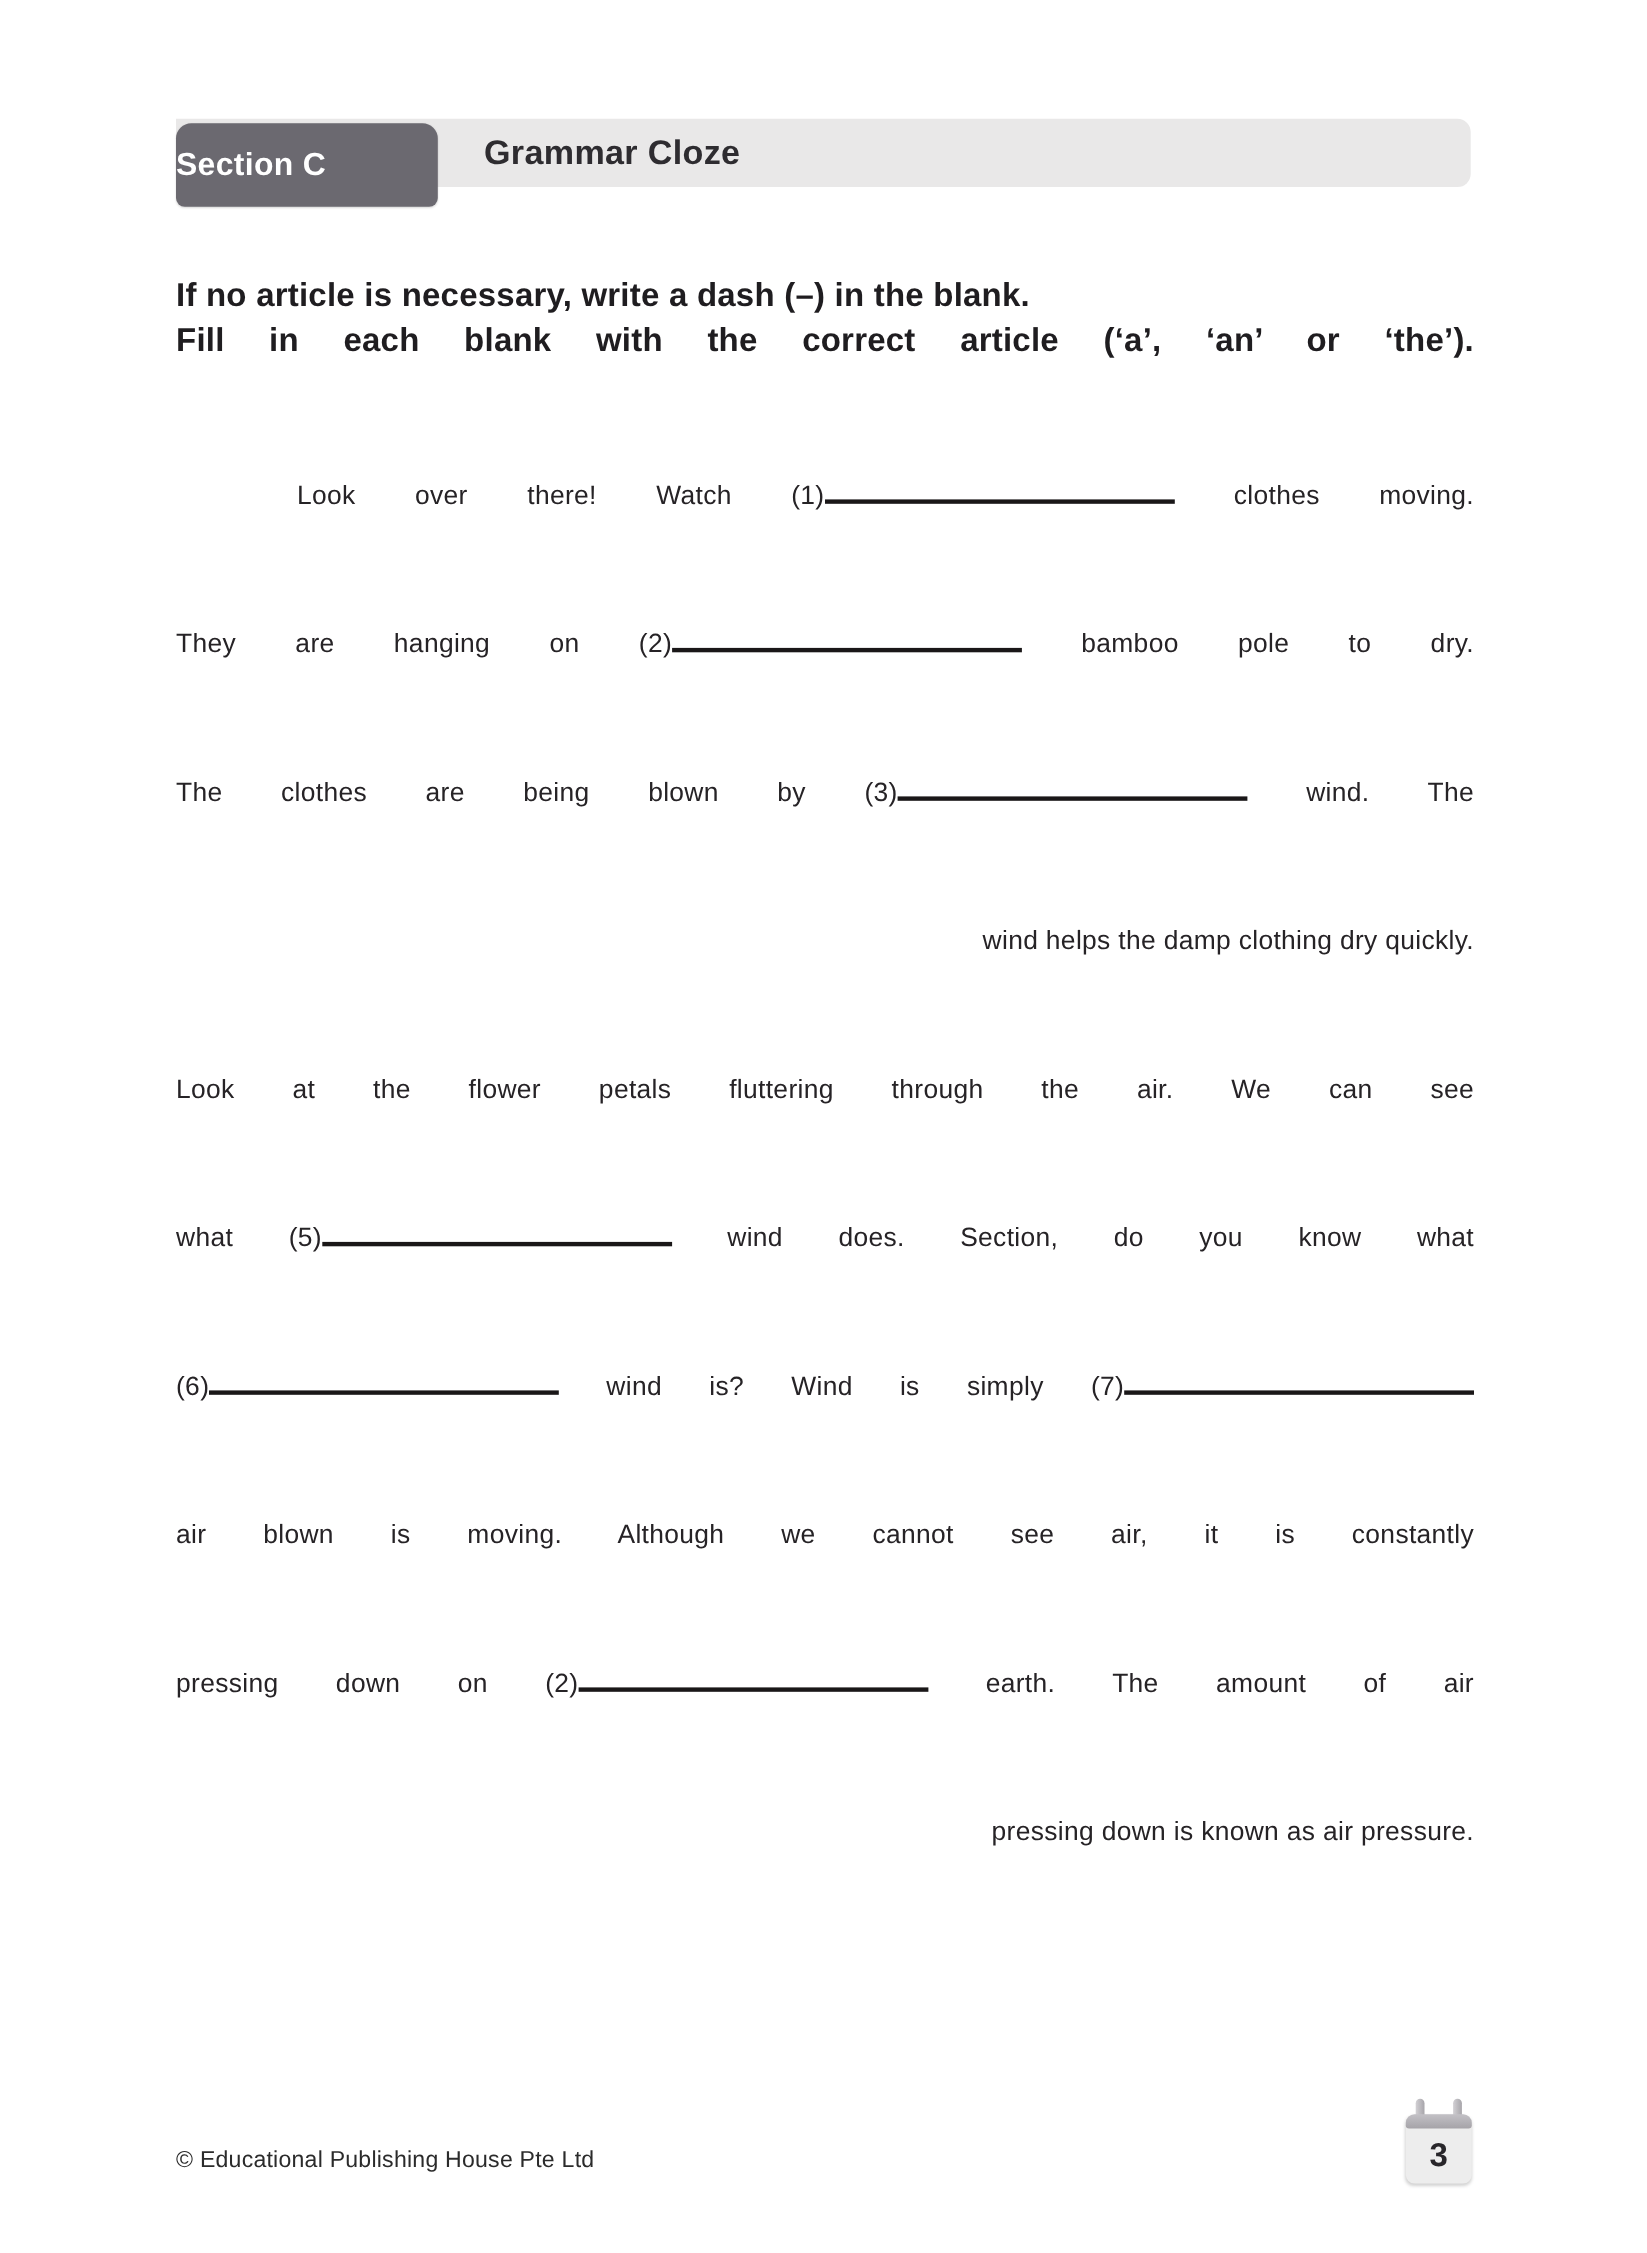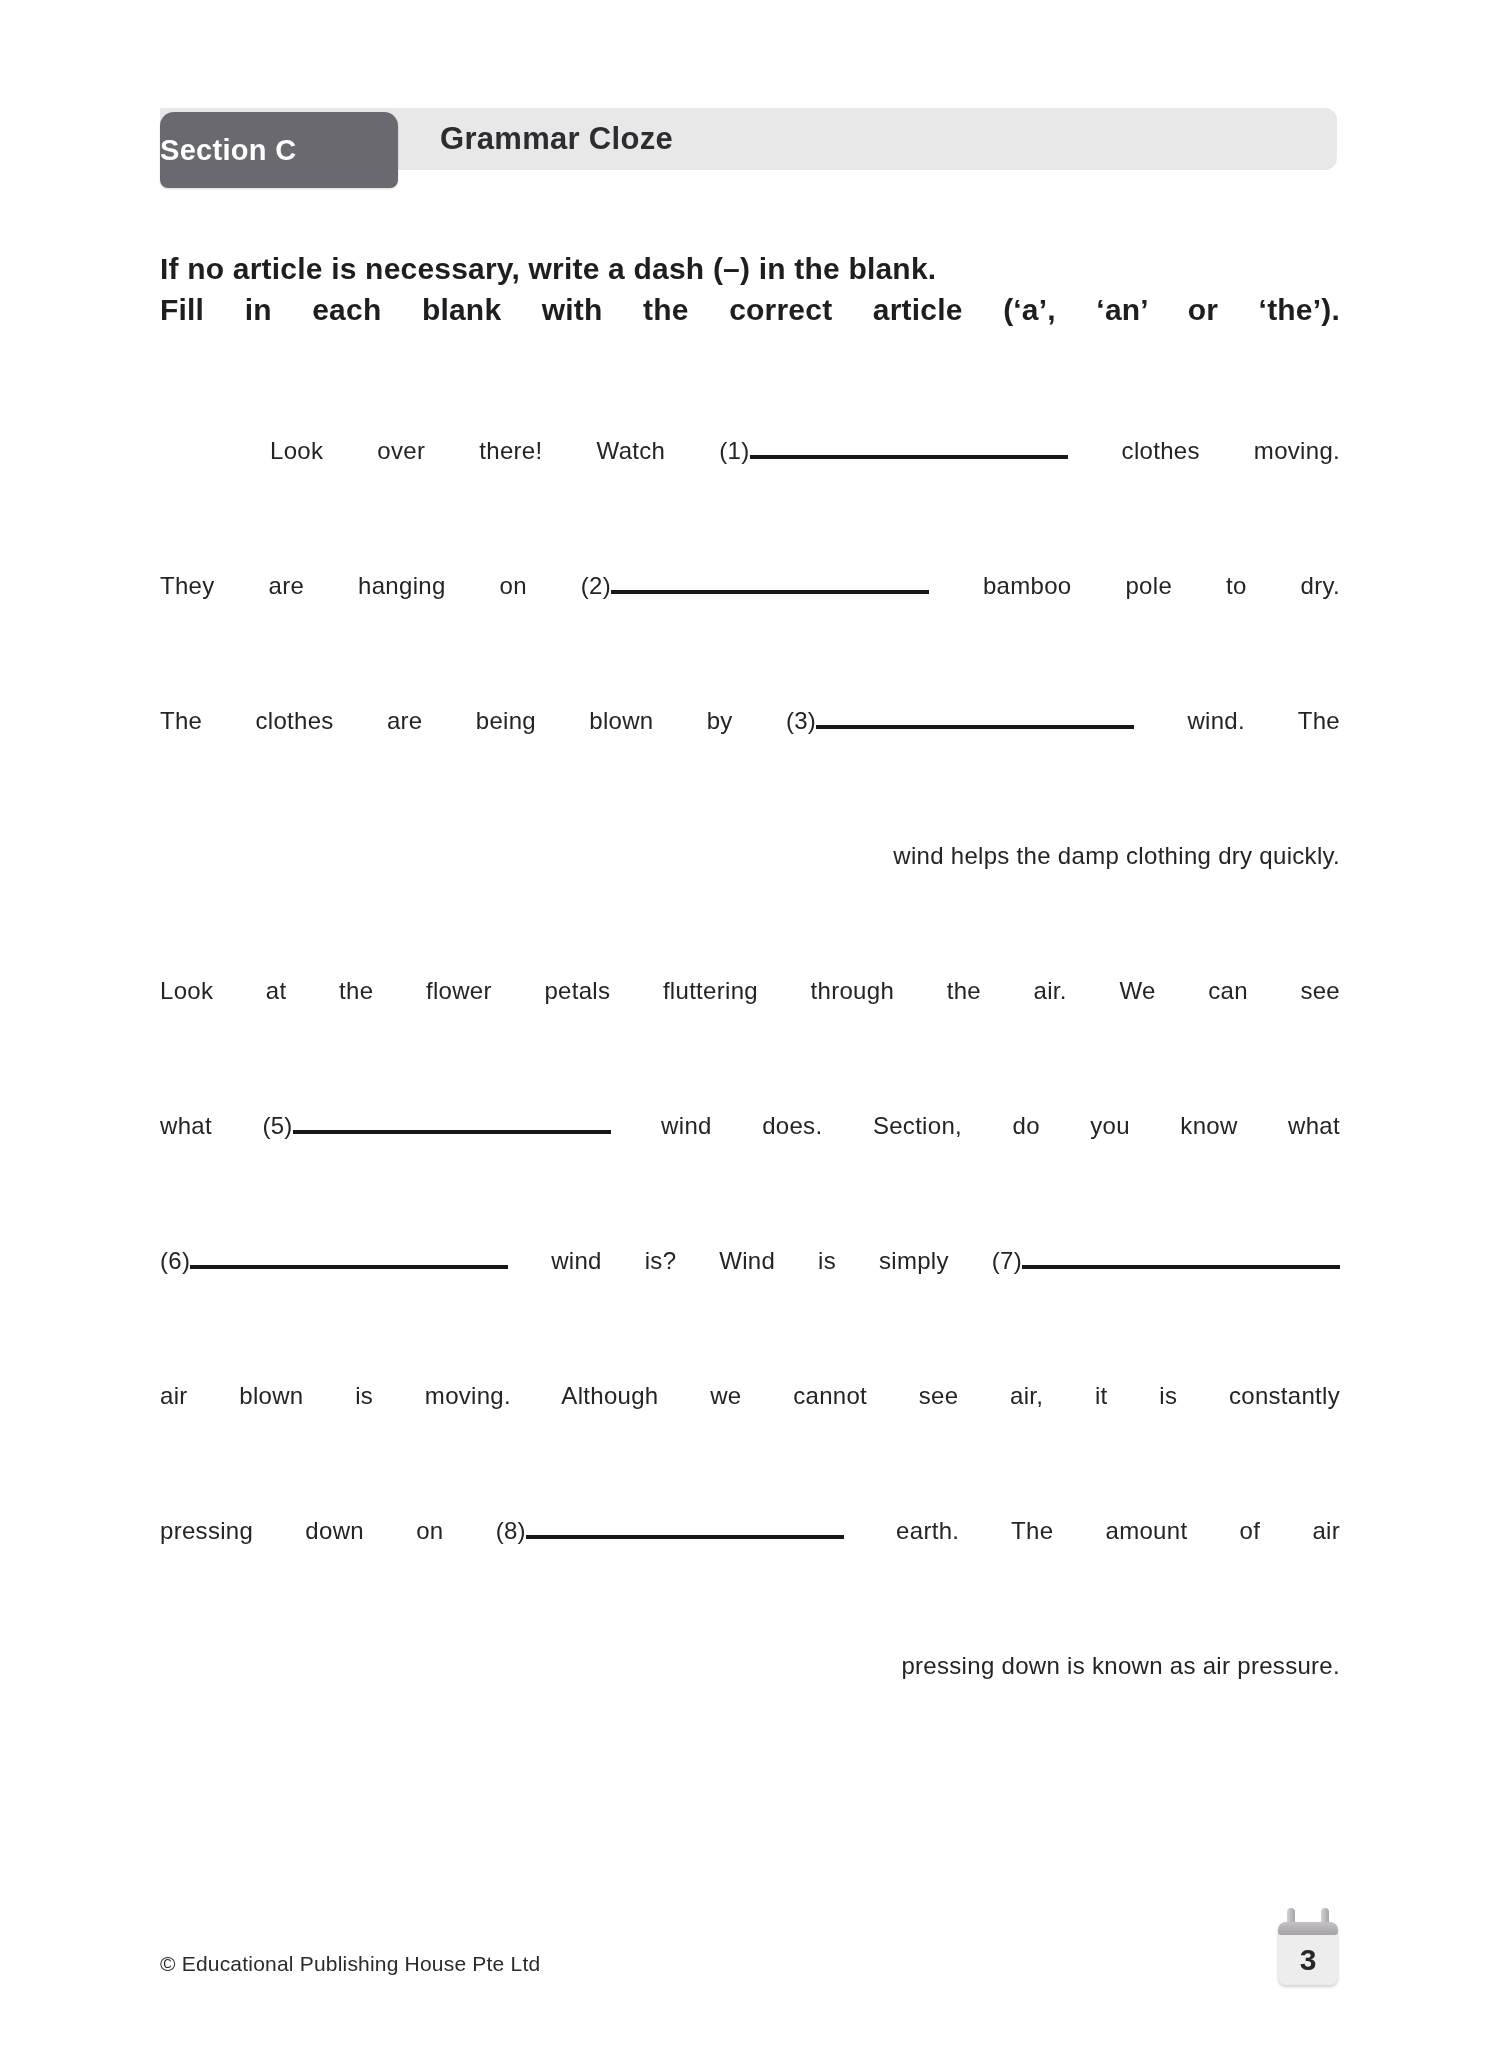--- a/index.html
+++ b/index.html
@@ -121,21 +121,21 @@
 
 
     <div class="cloze-line jf"><span>Look at the flower petals fluttering through the air. We can see</span></div>
 
     <div class="cloze-line jf"><span>what (5)</span><span class="blank"></span><span> wind does. Section, do you know what</span></div>
 
     <div class="cloze-line jf"><span>(6)</span><span class="blank"></span><span> wind is? Wind is simply (7)</span><span class="blank"></span></div>
 
     <div class="cloze-line jf"><span>air blown is moving. Although we cannot see air, it is constantly</span></div>
 
-    <div class="cloze-line jf"><span>pressing down on (8)</span><span class="blank"></span><span> earth. The amount of air</span></div>
+    <div class="cloze-line jf"><span>pressing down on (2)</span><span class="blank"></span><span> earth. The amount of air</span></div>
 
     <div class="cloze-line"><span>pressing down is known as air pressure.</span></div>
   </main>
 
   <div class="copyright">© Educational Publishing House Pte Ltd</div>
 
   <div class="page-badge">
     <span class="pin pin-l"></span>
     <span class="pin pin-r"></span>
     <span class="badge-top"></span>

